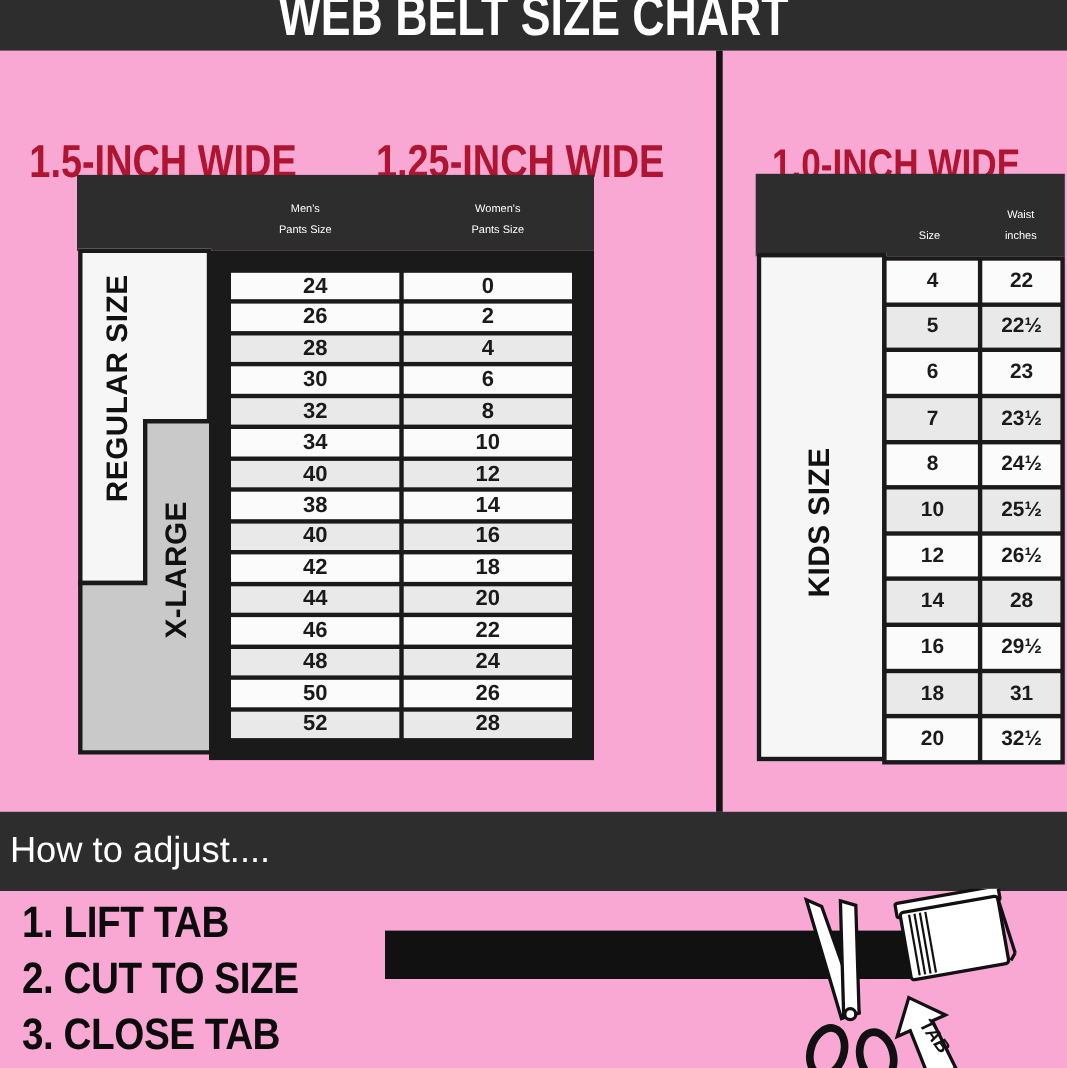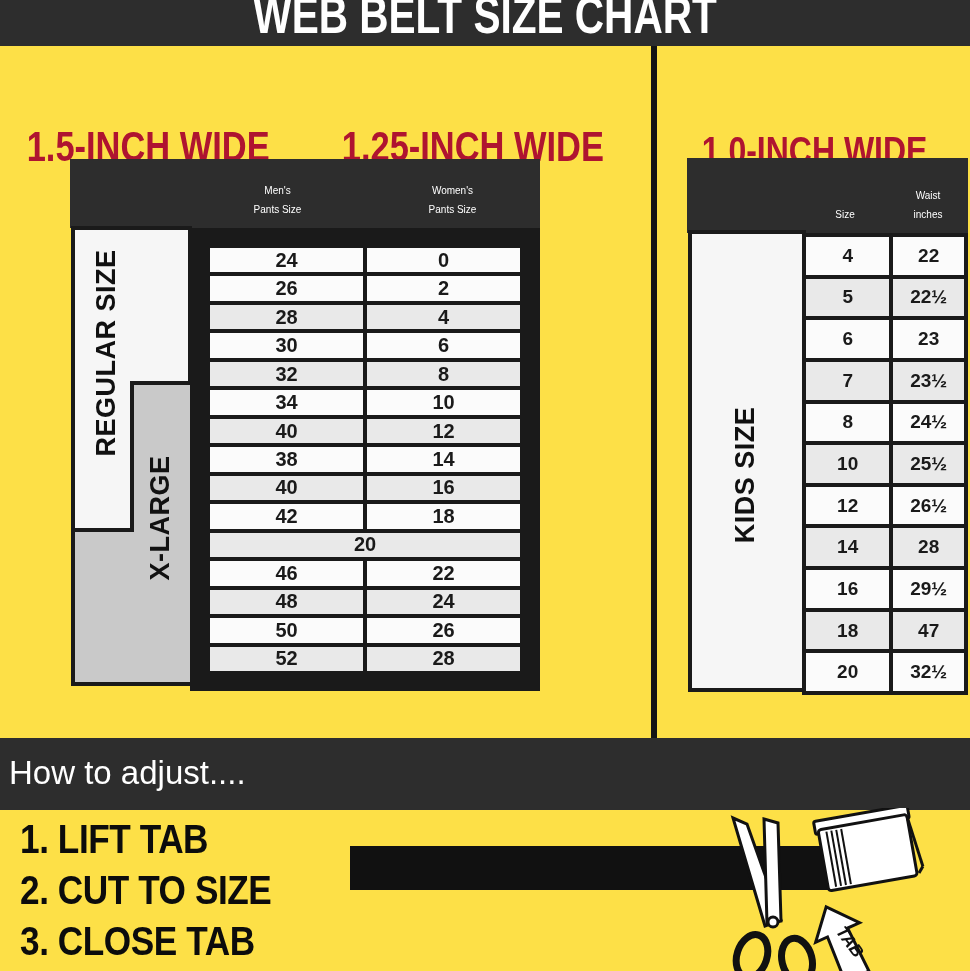--- a/index.html
+++ b/index.html
@@ -1,16 +1,16 @@
 <!DOCTYPE html>
 <html><head>
 <meta charset="utf-8">
 <style>
   html,body{margin:0;padding:0;background:#fff;}
-  .page{position:relative;width:970px;height:971px;background:#fde047;overflow:hidden;
+  .page{position:relative;width:970px;height:971px;background:#f9a8d4;overflow:hidden;
         font-family:"Liberation Sans",sans-serif;}
 
   
   .top-bar{position:absolute;left:0;top:0;width:970px;height:46px;background:#2d2d2d;overflow:hidden;}
   .top-title{position:absolute;left:0;right:0;top:-15px;margin:0;text-align:center;color:#fff;
              font-size:52px;font-weight:700;white-space:nowrap;}
   .top-title span{display:inline-block;transform:scaleX(0.78);transform-origin:center top;}
 
   
   .heading-red{position:absolute;color:#af1430;font-weight:700;text-align:center;white-space:nowrap;margin-top:37px;}
@@ -138,20 +138,21 @@
         </div>
       <div class="lrow">
           <div class="cell">40</div>
           <div class="cell">16</div>
         </div>
       <div class="lrow">
           <div class="cell">42</div>
           <div class="cell">18</div>
         </div>
       <div class="lrow">
+          <div class="cell">44</div>
           <div class="cell">20</div>
         </div>
       <div class="lrow">
           <div class="cell">46</div>
           <div class="cell">22</div>
         </div>
       <div class="lrow">
           <div class="cell">48</div>
           <div class="cell">24</div>
         </div>
@@ -212,21 +213,21 @@
       <div class="krow">
           <div class="cell c-size">14</div>
           <div class="cell c-waist">28</div>
         </div>
       <div class="krow">
           <div class="cell c-size">16</div>
           <div class="cell c-waist">29½</div>
         </div>
       <div class="krow">
           <div class="cell c-size">18</div>
-          <div class="cell c-waist">47</div>
+          <div class="cell c-waist">31</div>
         </div>
       <div class="krow">
           <div class="cell c-size">20</div>
           <div class="cell c-waist">32½</div>
         </div>
     </div>
   </div>
 
   <div class="howto">
     <div class="howto-txt">How to adjust....</div>

